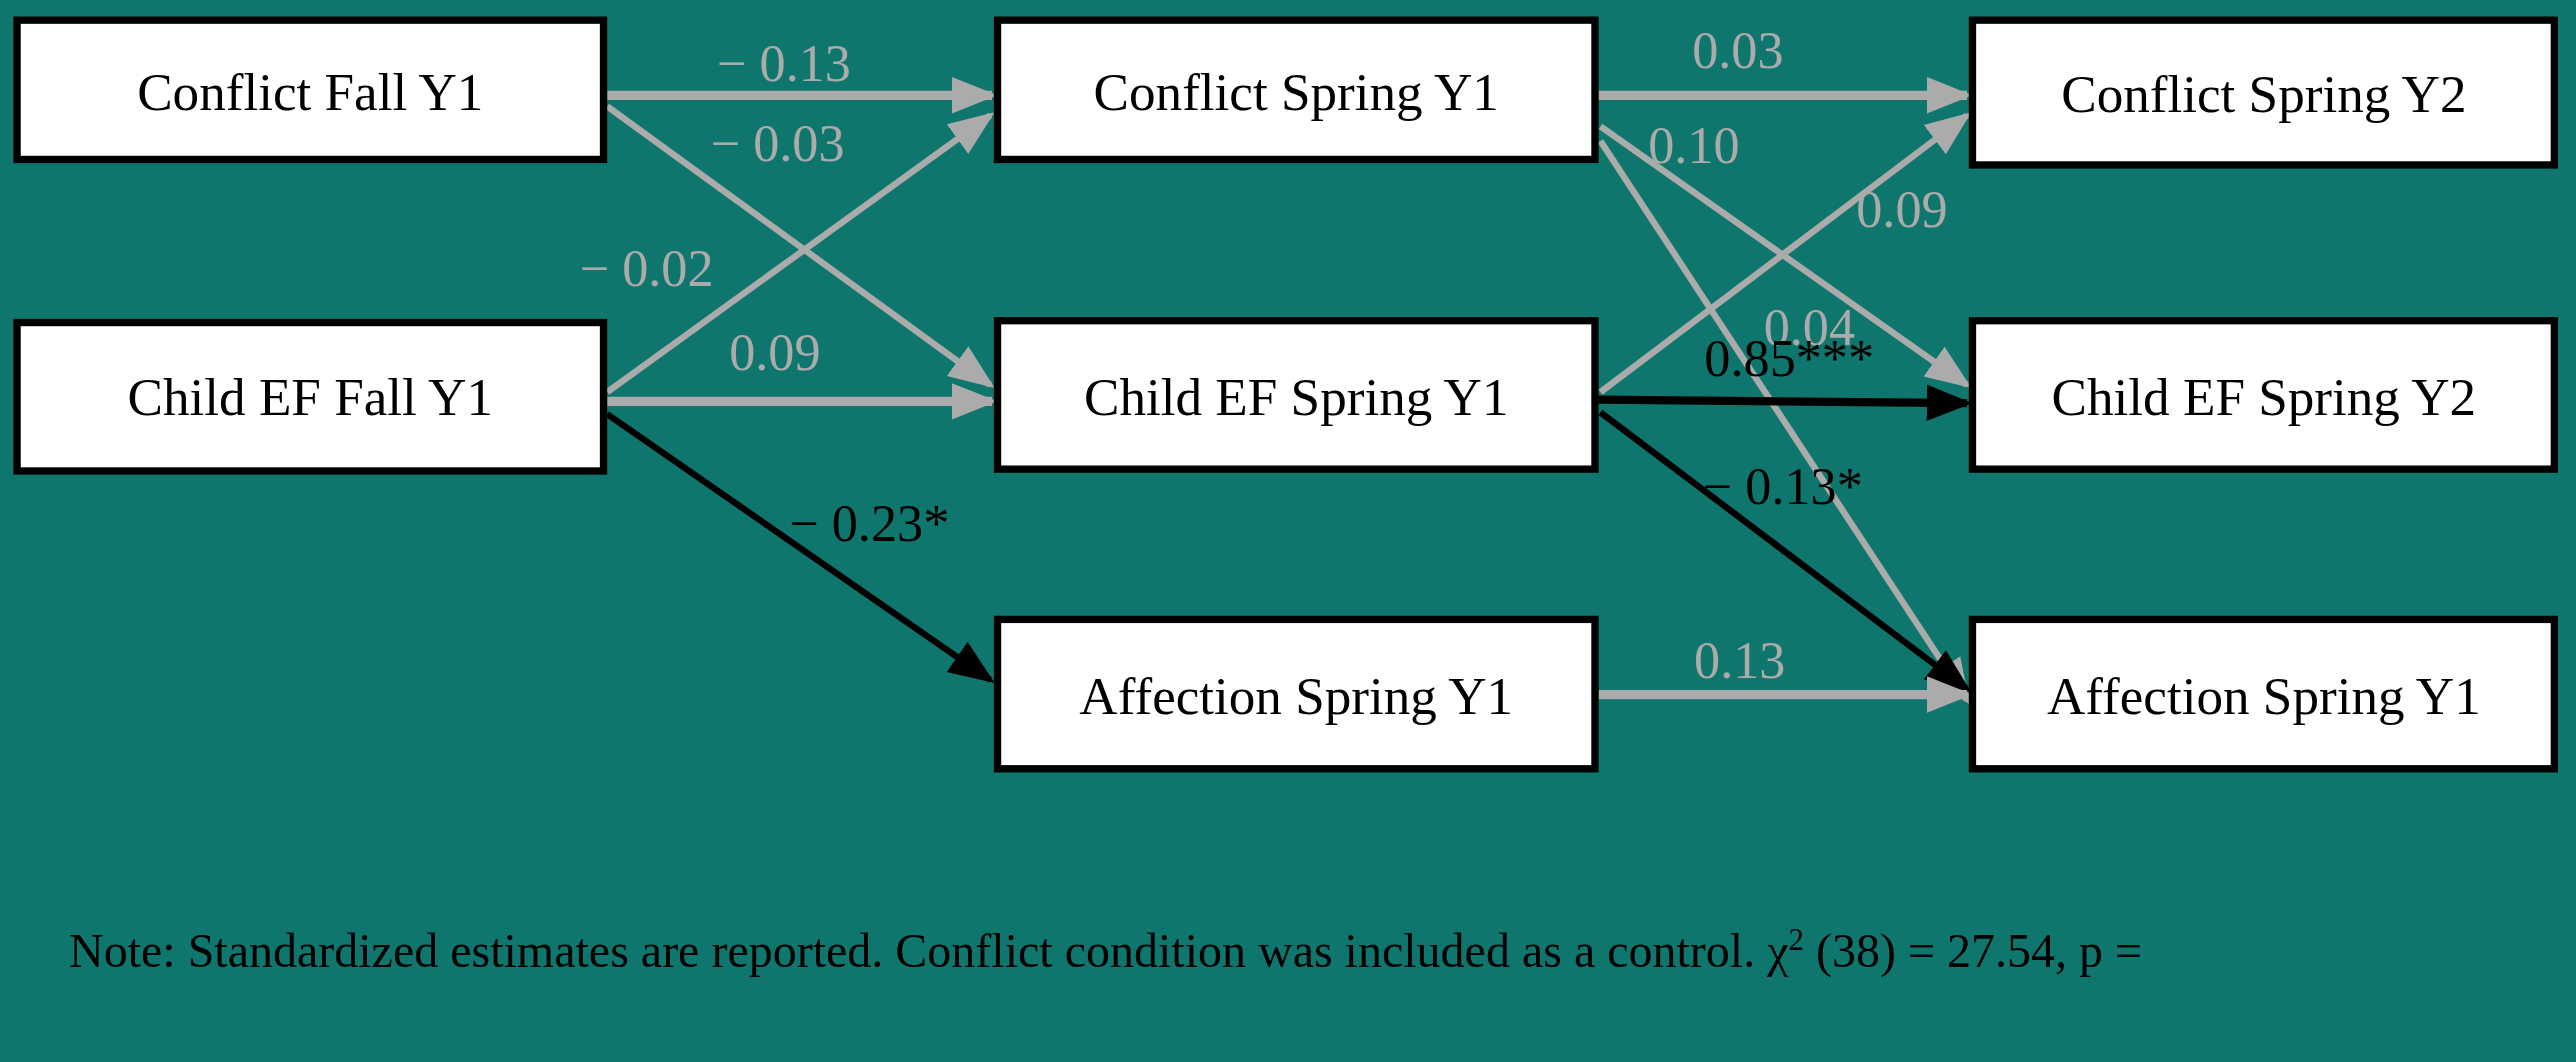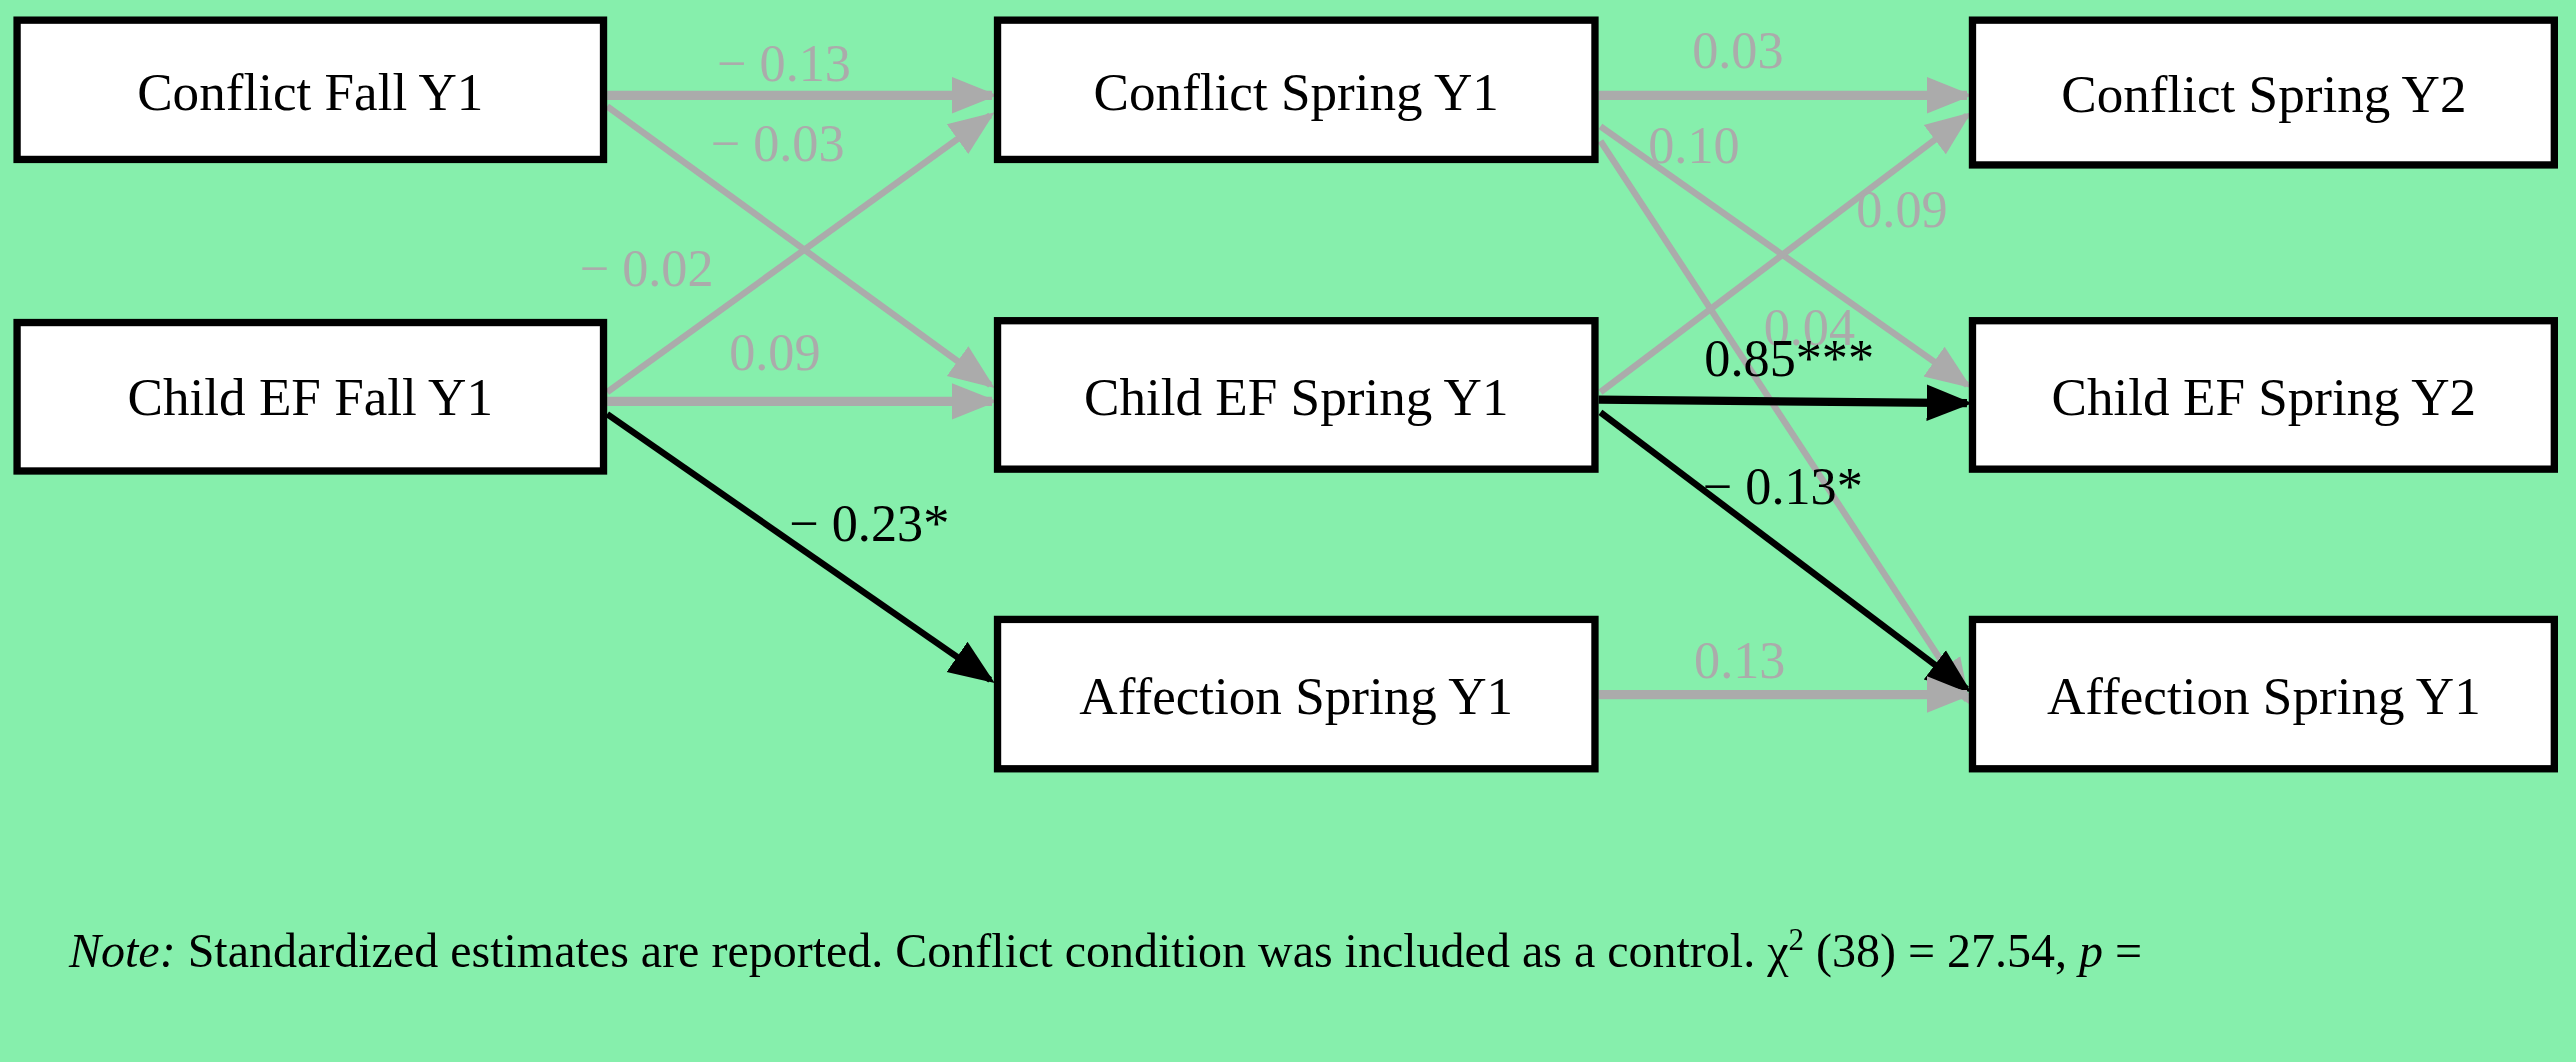--- a/index.html
+++ b/index.html
@@ -7,21 +7,21 @@
     padding: 0;
     width: 2576px;
     height: 1062px;
     background: #ffffff;
     overflow: hidden;
   }
   .stage {
     position: relative;
     width: 2576px;
     height: 1062px;
-    background: #86efac;
+    background: #0f766e;
     font-family: "Liberation Serif", "DejaVu Serif", serif;
   }
   svg.diagram-svg { display: block; position: absolute; left: 0; top: 0; }
 
   
   .node-box { fill: #ffffff; stroke: #000000; stroke-width: 8; }
   .node-label {
     font-family: "Liberation Serif", "DejaVu Serif", serif;
     font-size: 58px;
     fill: #000000;
@@ -43,21 +43,21 @@
   .note {
     position: absolute;
     left: 69px;
     top: 920px;
     width: 2420px;
     font-family: "Liberation Serif", "DejaVu Serif", serif;
     font-size: 48px;
     line-height: 62px;
     color: #000000;
   }
-  .note .it { font-style: italic; }
+  .note .it { }
   .note sup { font-size: 31px; line-height: 0; }
 </style>
 </head>
 <body>
 
 <div class="stage">
 
   <svg class="diagram-svg" width="2576" height="1062" viewBox="0 0 2810 1159">
     <defs>
       <marker id="ah-gray" markerUnits="userSpaceOnUse" markerWidth="52" markerHeight="44" refX="44" refY="22" orient="auto">

